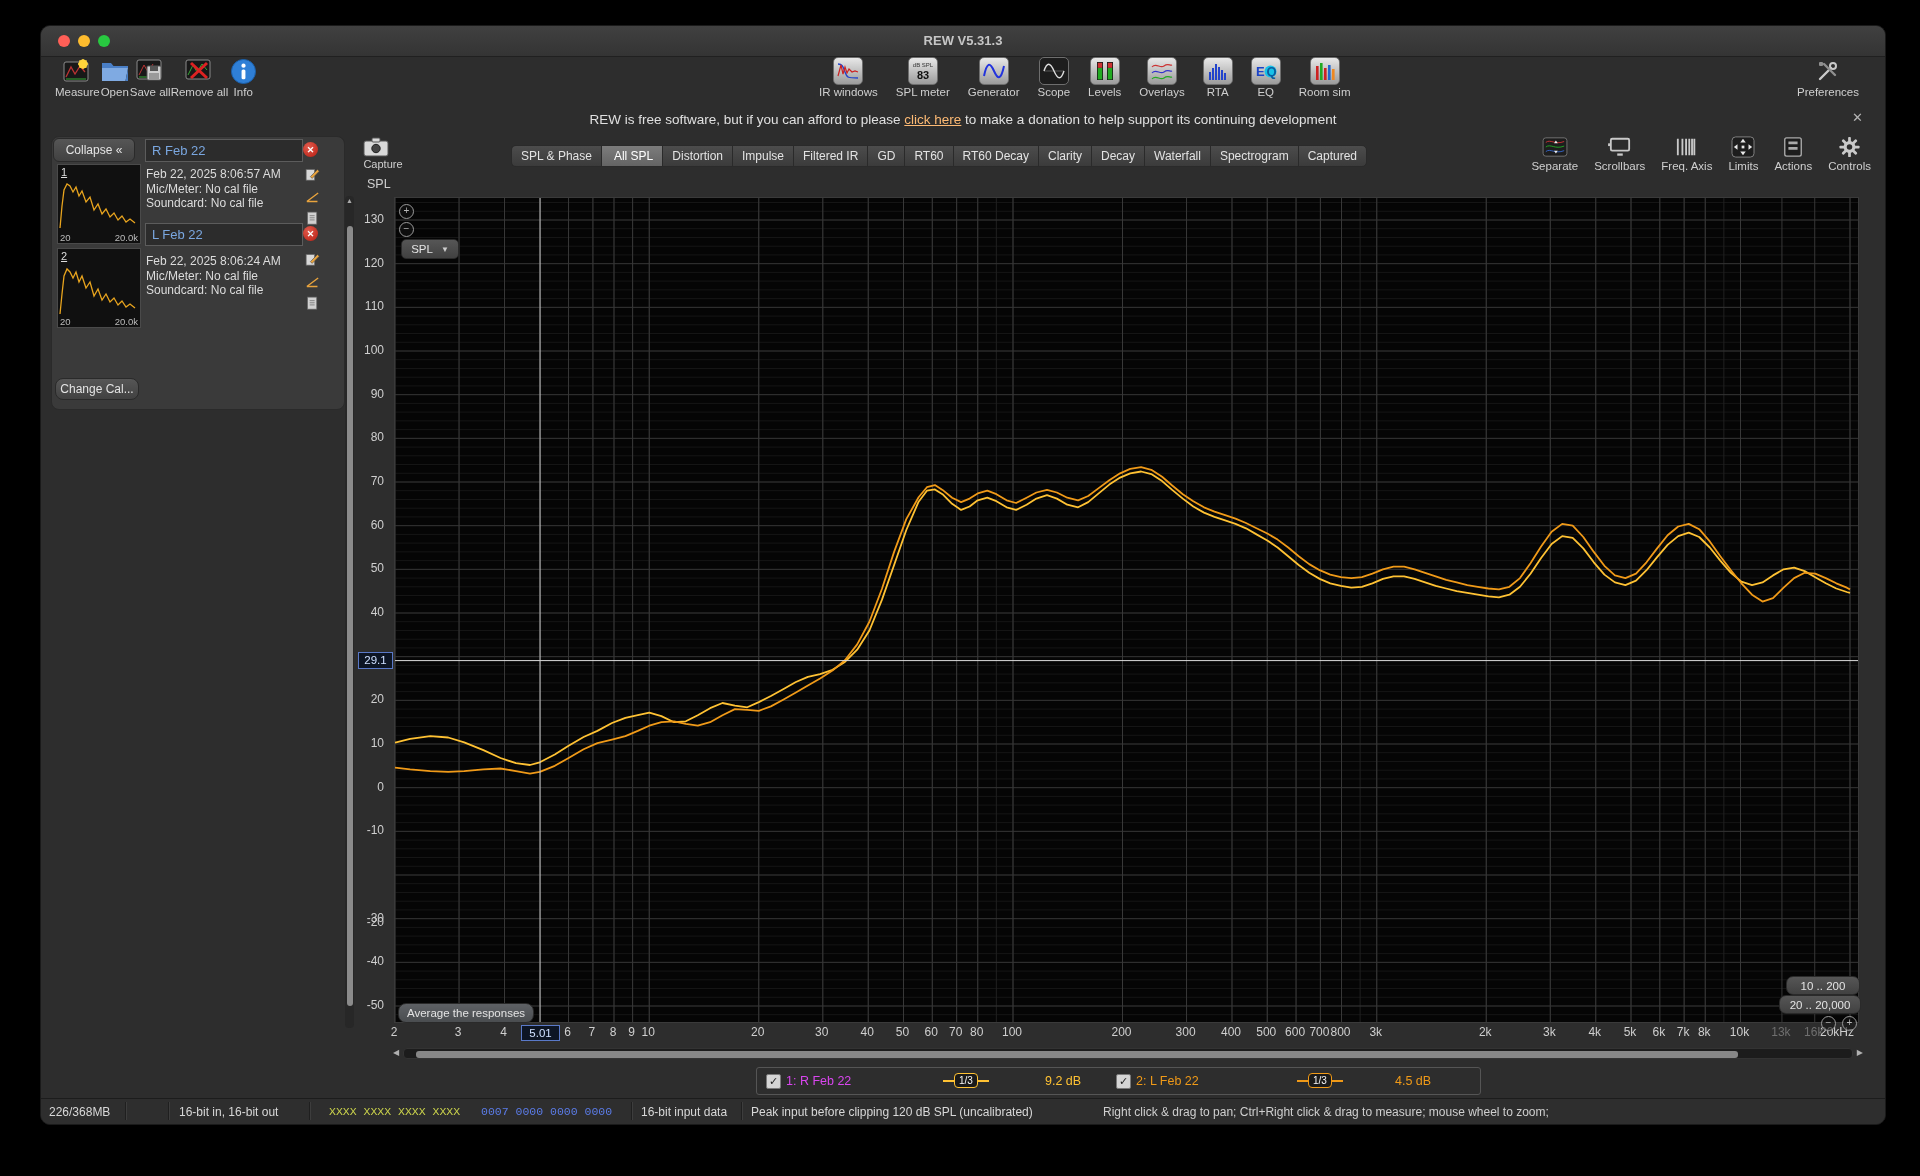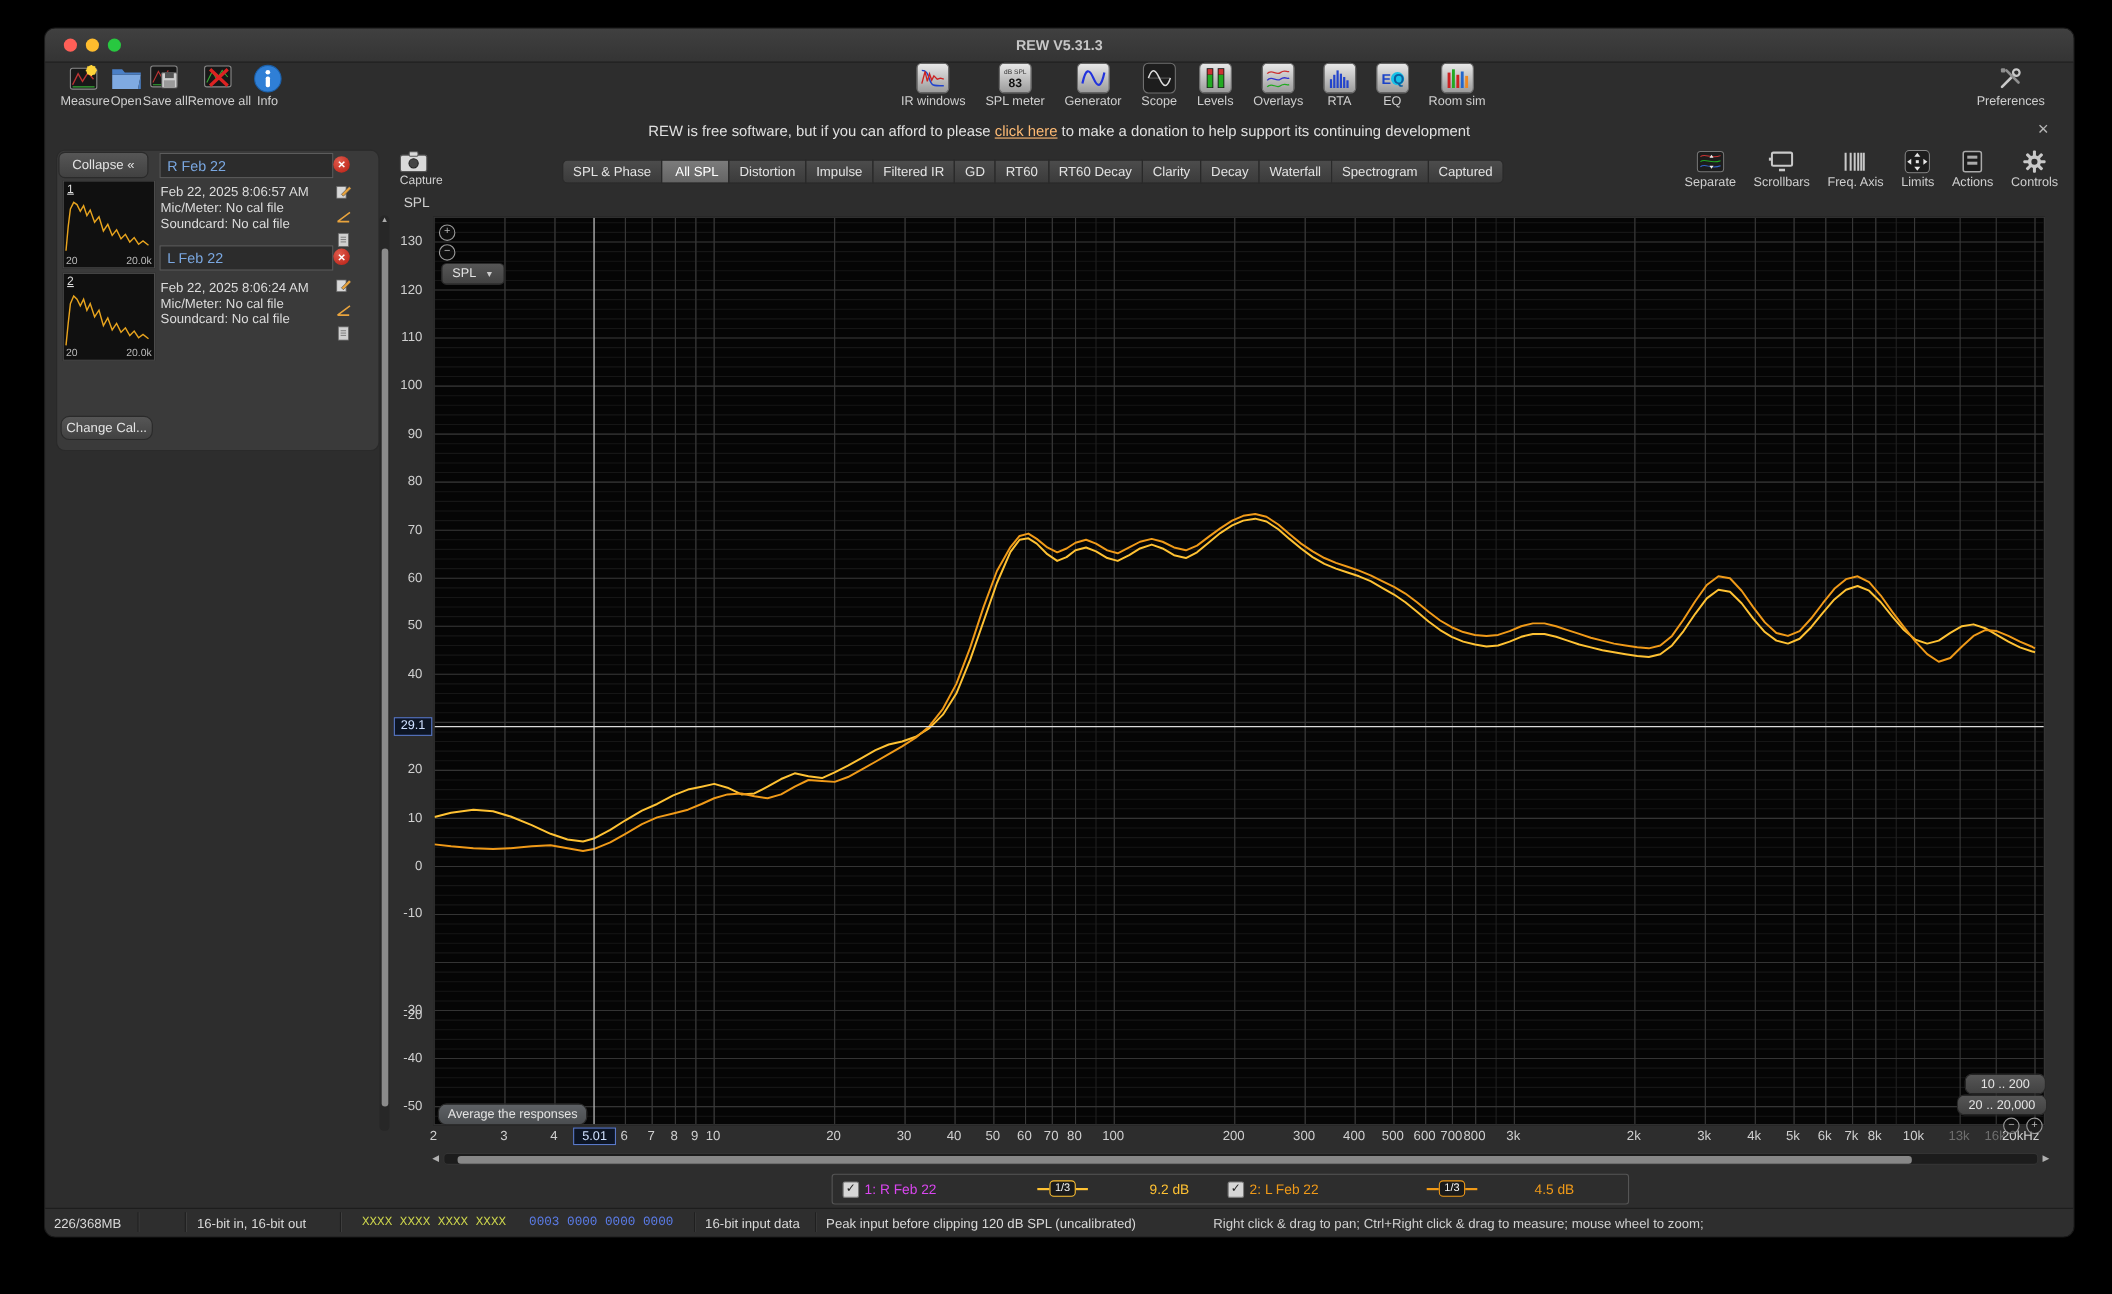--- a/index.html
+++ b/index.html
@@ -769,21 +769,21 @@
     </div>
 
     <div class="statusbar">
       <span class="sb-item" style="left:8px;">226/368MB</span>
       <span class="sb-sep" style="left:84px;"></span>
       <span class="sb-item" style="left:95px;margin-top:32px;">48 kHz</span>
       <span class="sb-sep" style="left:127px;"></span>
       <span class="sb-item" style="left:138px;">16-bit in, 16-bit out</span>
       <span class="sb-sep" style="left:268px;"></span>
       <span class="sb-item" style="left:288px;color:#cbd34c;font-family:'Liberation Mono',monospace;font-size:11.5px;">XXXX XXXX  XXXX XXXX</span>
-      <span class="sb-item" style="left:440px;color:#5b7ce8;font-family:'Liberation Mono',monospace;font-size:11.5px;">0003 0000  0000 0000</span>
+      <span class="sb-item" style="left:440px;color:#5b7ce8;font-family:'Liberation Mono',monospace;font-size:11.5px;">0007 0000  0000 0000</span>
       <span class="sb-sep" style="left:590px;"></span>
       <span class="sb-item" style="left:600px;">16-bit input data</span>
       <span class="sb-sep" style="left:700px;"></span>
       <span class="sb-item" style="left:710px;">Peak input before clipping 120 dB SPL (uncalibrated)</span>
       <span class="sb-item" style="left:1062px;color:#cfcfcf;">Right click &amp; drag to pan; Ctrl+Right click &amp; drag to measure; mouse wheel to zoom;</span>
     </div>
 
   </div>
 </div>
 

